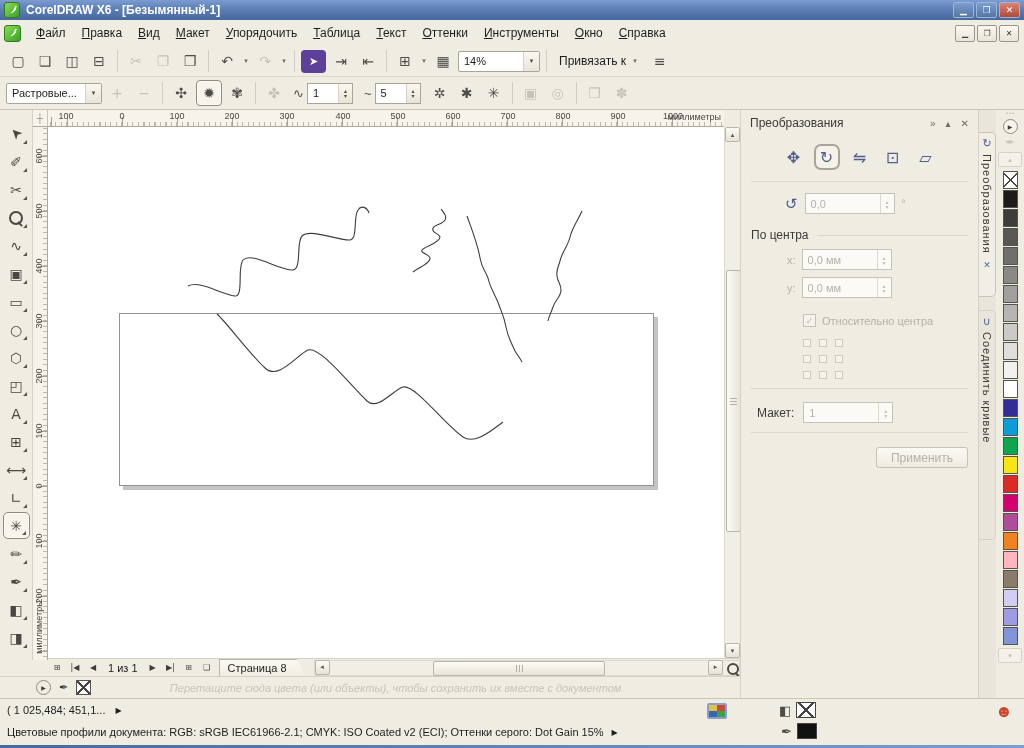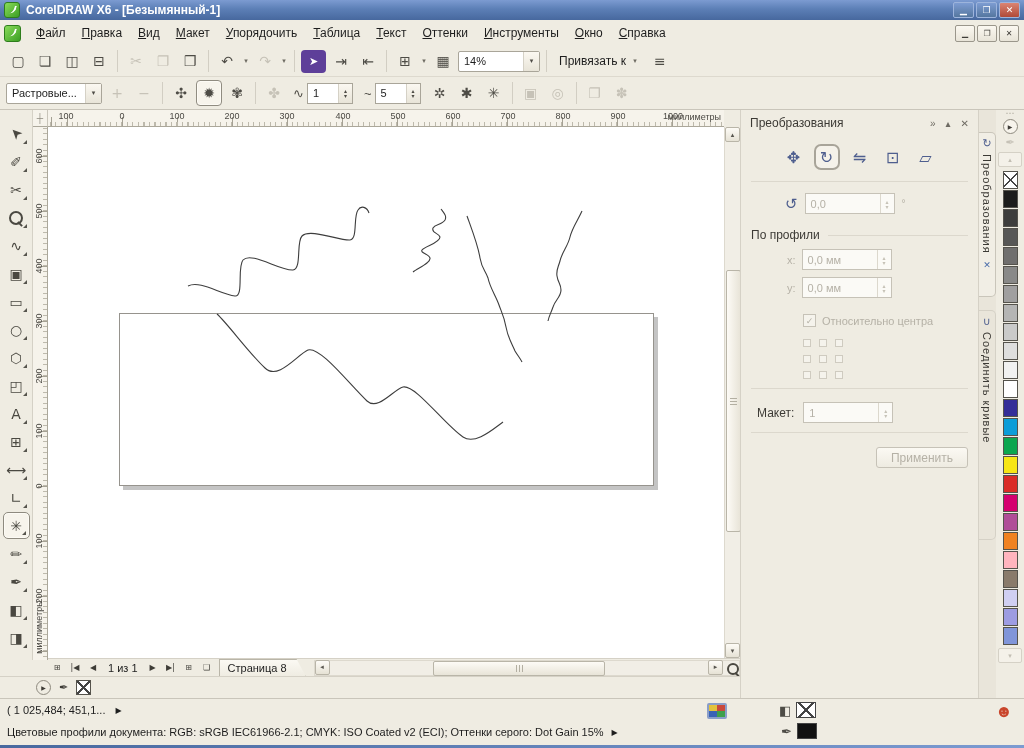--- a/index.html
+++ b/index.html
@@ -520,20 +520,21 @@
     <span class="zoomfit">
         <span class="mag2"></span>
       </span>
   </span>
 </div>
 
 <div class="docpalette">
   <span class="dp-play">▶</span>
   <span class="dp-eye">✒</span>
   <span class="noneswatch dp-none"></span>
+  <span class="dp-hint">Перетащите сюда цвета (или объекты), чтобы сохранить их вместе с документом</span>
 </div>
 
 <div class="statusbar">
   <span class="sb-coords">
     <span>( 1 025,484; 451,1...</span>
     <span class="sb-arrow">▶</span>
   </span>
   <span class="sb-monitor"></span>
   <span class="sb-fill">
     <span class="sb-ind-icon">◧</span>
@@ -573,21 +574,21 @@
     <span class="field">
       <span class="fval">0,0</span>
       <span class="arrows">
           <span>▴</span>
           <span>▾</span>
         </span>
     </span>
     <span class="deg">°</span>
   </div>
   <div class="dk-sectionlabel">
-      <span>По профили</span>
+      <span>По центра</span>
     </div>
   <div class="dk-xy">
     <span>x:</span>
     <span class="field">
       <span class="fval">0,0 мм</span>
       <span class="arrows">
           <span>▴</span>
           <span>▾</span>
         </span>
     </span>

